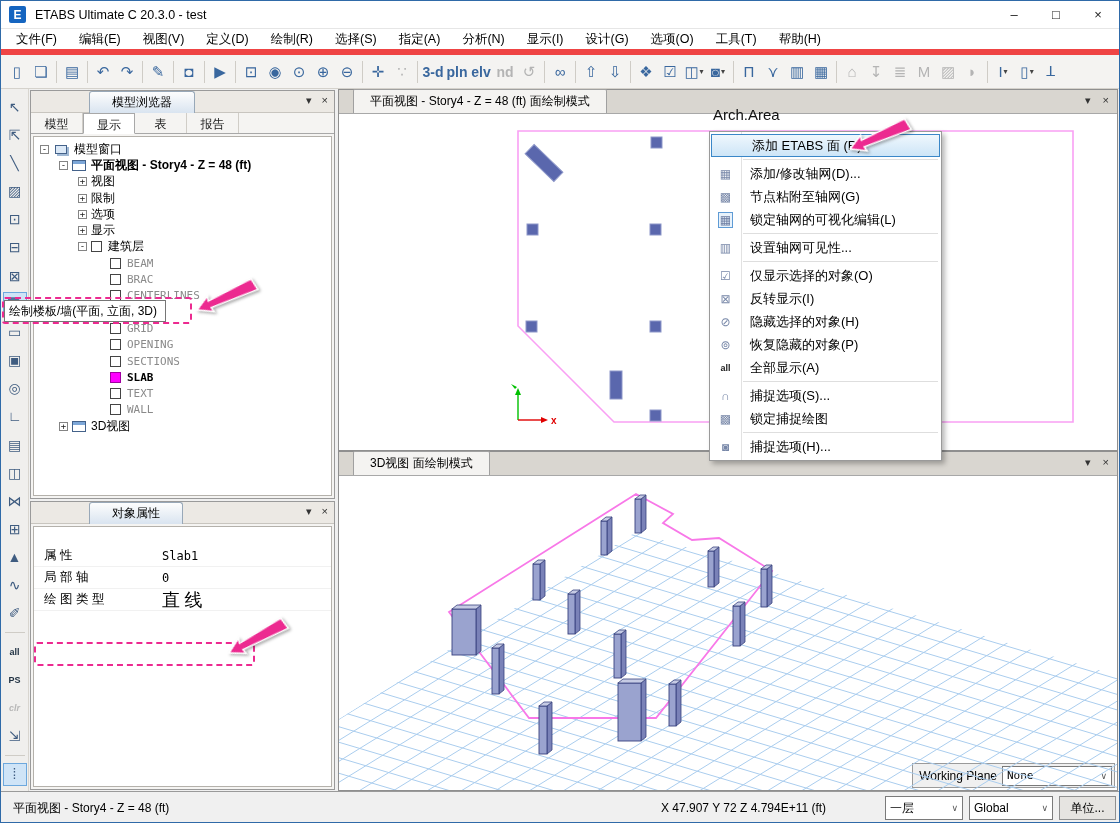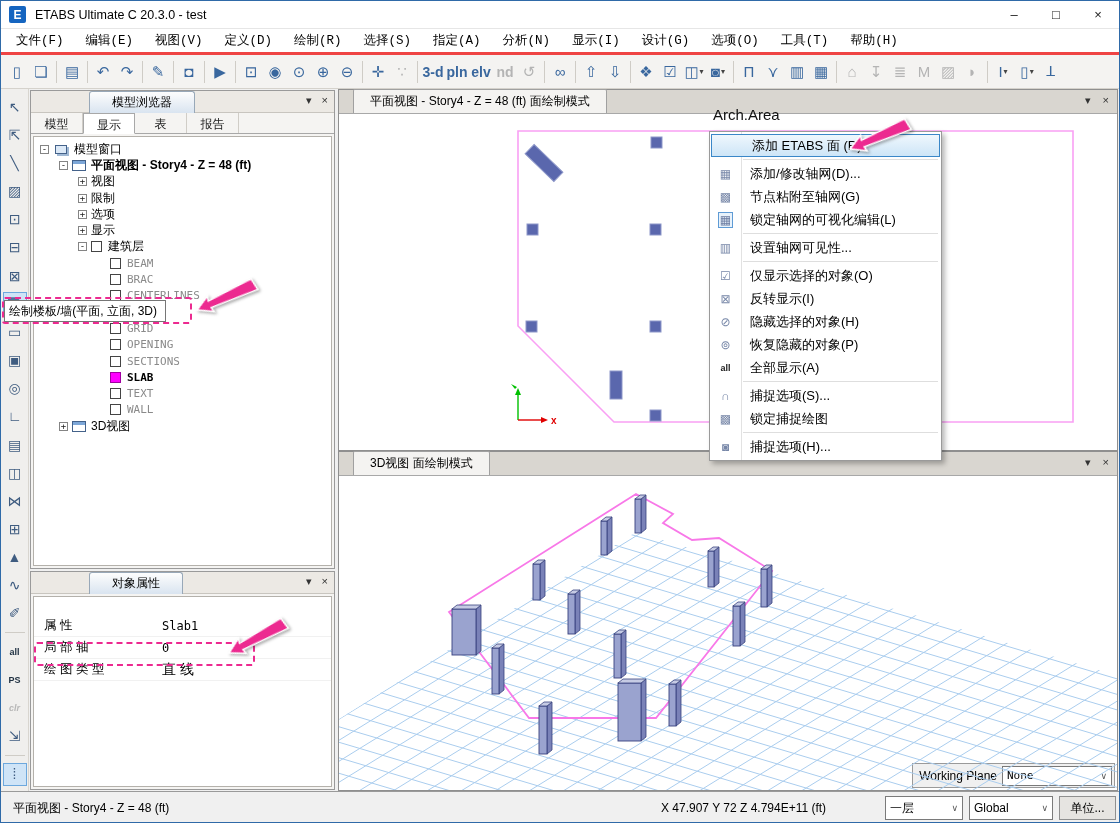--- a/index.html
+++ b/index.html
@@ -8,21 +8,21 @@
        font-family:"Liberation Sans",sans-serif;font-size:12px;color:#000;
        border:1px solid #2f6aa8;overflow:hidden;}
   
   .titlebar{height:28px;background:#fff;display:flex;align-items:center;border-bottom:1px solid #e6e6e6;}
   .logo{width:17px;height:17px;margin-left:8px;background:#1565c0;color:#fff;font-weight:bold;
         font-size:12px;display:flex;align-items:center;justify-content:center;border-radius:2px;}
   .wtitle{margin-left:9px;font-size:12.5px;}
   .wincontrols{margin-left:auto;display:flex;height:100%;}
   .winbtn{width:42px;display:flex;align-items:center;justify-content:center;font-size:13px;color:#222;}
   
-  .menubar{height:26px;background:#fff;display:flex;align-items:center;padding-left:4px;border-bottom:3px solid #ef4444;font-family:Liberation Mono, monospace;}
+  .menubar{height:26px;background:#fff;display:flex;align-items:center;padding-left:4px;border-bottom:6px solid #ef4444;}
   .menu-item{padding:4px 11px;font-size:12.5px;}
   
   .toolbar{height:34px;background:#f4f3f1;border-bottom:1px solid #d5d2cc;display:flex;align-items:center;padding:0 4px;}
   .tbtn{min-width:24px;height:25px;display:flex;align-items:center;justify-content:center;color:#39679e;font-size:15px;}
   .tbtn .glyph{display:inline-block;}
   .tbtn.textbtn .glyph{font-size:14px;font-weight:bold;color:#39679e;}
   .tbtn.disabled{color:#b4b4b4;}
   .tbtn.disabled .glyph{color:#b4b4b4;}
   .tbtn .dd{font-size:8px;color:#444;margin-left:1px;}
   .glyph.flip{transform:rotate(180deg);}
@@ -35,21 +35,21 @@
          color:#3f5c80;font-size:14px;}
   .ltbtn.textbtn{font-size:9px;font-weight:bold;color:#234;}
   .ltbtn.disabled{color:#b8b8b8;font-style:italic;}
   .ltbtn.active{background:#cfe4f7;border:1px solid #6da8dd;}
   .ltsep{width:20px;height:1px;background:#cfccc6;margin:2px 0 7px 0;}
   .shape-poly{width:13px;height:13px;background:#54719a;
               clip-path:polygon(0 0,68% 0,100% 32%,100% 100%,0 100%);}
   
   .left-col{width:307px;display:flex;flex-direction:column;padding:1px;}
   .panel{border:1px solid #9a9a9a;background:#f5f4f2;display:flex;flex-direction:column;}
-  .panel.mb{height:479px;margin-bottom:2px;}
+  .panel.mb{height:409px;margin-bottom:2px;}
   .panel.op{flex:1;}
   .phead{height:22px;display:flex;align-items:center;position:relative;background:#ece9e4;border-bottom:1px solid #c8c5bf;}
   .ptab{margin-left:58px;padding:2px 22px;font-size:12px;background:linear-gradient(#fdfdfd,#d9e4f0);
         border:1px solid #98a8b8;border-bottom:none;border-radius:3px 3px 0 0;}
   .pbtns{position:absolute;right:6px;top:3px;display:flex;gap:10px;font-size:11px;color:#333;}
   .tabstrip{height:21px;display:flex;background:#f5f4f2;border-bottom:1px solid #a8a8a8;}
   .ntab{min-width:52px;padding:3px 10px 0 10px;text-align:center;font-size:12px;color:#222;border-right:1px solid #d0cdc7;}
   .ntab.active{background:#fff;border:1px solid #a8a8a8;border-bottom:1px solid #fff;margin-bottom:-1px;font-weight:normal;}
   .treearea{flex:1;background:#fff;border:1px solid #b4b1ab;margin:2px;overflow:hidden;padding-top:4px;}
   .trow{height:16.3px;display:flex;align-items:center;white-space:nowrap;}
@@ -62,21 +62,21 @@
   .icon-windows{width:12px;height:9px;border:1px solid #44628a;background:#dce9f7;position:relative;
                 margin:0 7px 0 2px;flex:none;box-shadow:2px 2px 0 0 #9fb8d4;}
   .tlabel{font-size:12px;color:#000;}
   .tlabel.mono{font-family:"DejaVu Sans Mono",monospace;font-size:11px;}
   .tlabel.gray{color:#8a8a8a;}
   .tlabel.bold{font-weight:bold;}
   
   .proparea{flex:1;background:#fff;border:1px solid #b4b1ab;margin:2px;padding-top:18px;position:relative;}
   .prow{height:22px;display:flex;align-items:center;border-bottom:1px solid #f1f1f1;}
   .plabel{width:128px;padding-left:10px;font-size:12.5px;}
-  .pvalue{font-size:14px;}
+  .pvalue{font-size:18px;font-family:Liberation Serif, serif;}
   .pvalue.mono{font-family:"DejaVu Sans Mono",monospace;font-size:12px;}
   
   .right-col{flex:1;display:flex;flex-direction:column;padding:0 1px 0 2px;}
   .view-window{border:1px solid #8f8f8f;display:flex;flex-direction:column;background:#fff;}
   .view-window.plan{height:362px;}
   .view-window.v3d{flex:1;margin-top:0px;}
   .vtabbar{height:24px;background:#d9d6d0;display:flex;align-items:flex-end;position:relative;border-bottom:1px solid #a8a8a8;}
   .vtab{margin-left:14px;padding:3px 16px;font-size:12px;background:#f4f3f1;border:1px solid #a0a0a0;
         border-bottom:none;border-radius:2px 2px 0 0;}
   .vbtns{position:absolute;right:8px;top:4px;display:flex;gap:12px;font-size:11px;color:#333;}

